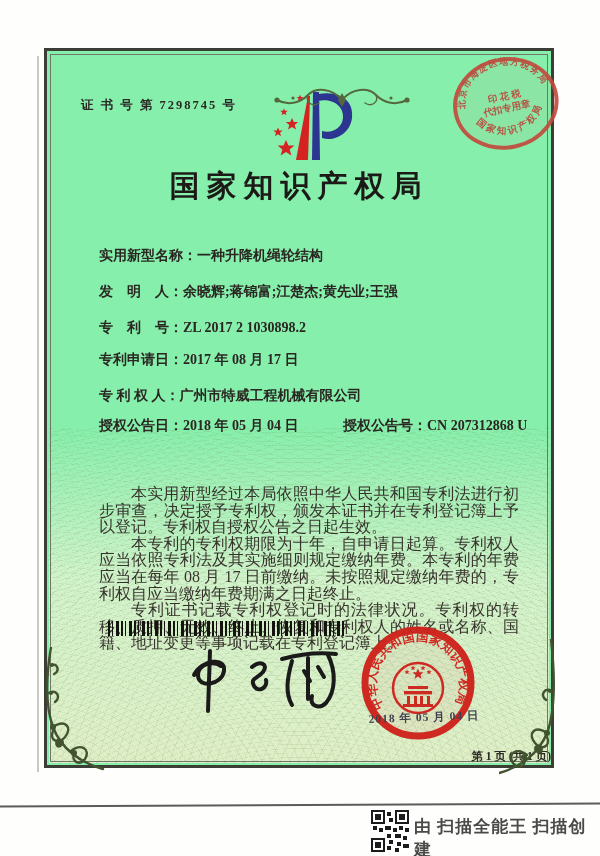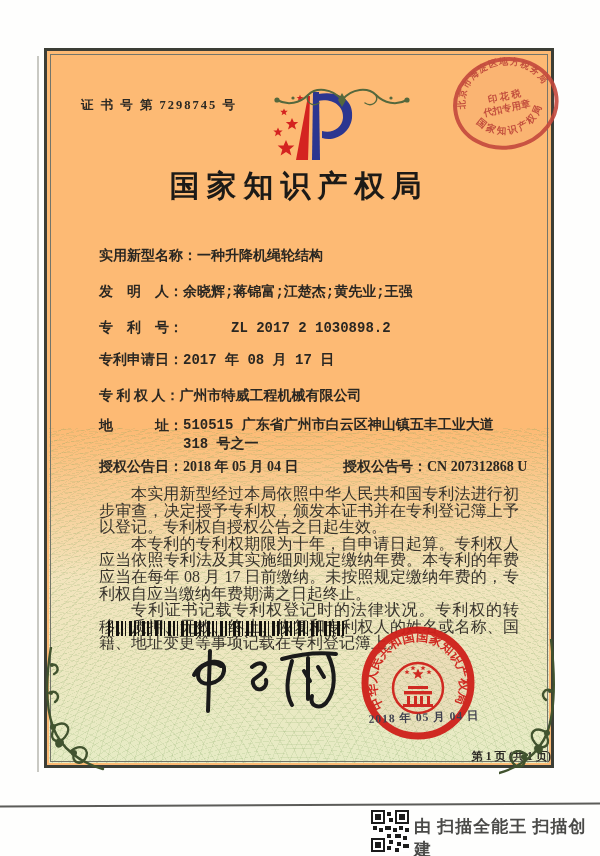--- a/index.html
+++ b/index.html
@@ -1,35 +1,35 @@
 <!DOCTYPE html>
 <html><head>
 <meta charset="utf-8">
 <style>
   html,body{margin:0;padding:0;}
   body{width:600px;height:856px;background:#f4f4f2;font-family:"Liberation Serif","DejaVu Serif",serif;}
   .photo{position:relative;width:600px;height:856px;background:#fefefd;overflow:hidden;}
   .paper-edge-left{position:absolute;left:37px;top:56px;width:2px;height:716px;background:#c9c9c3;}
   
-  .cert{position:absolute;left:44px;top:48px;width:510px;height:720px;background:#fdba74;border:3px solid #3c3e36;box-sizing:border-box;}
+  .cert{position:absolute;left:44px;top:48px;width:510px;height:720px;background:#86efac;border:3px solid #3c3e36;box-sizing:border-box;}
   .inner-line{position:absolute;inset:3px;border:1px solid #73756a;pointer-events:none;z-index:1;}
   .pattern{position:absolute;left:2px;right:2px;bottom:2px;height:335px;z-index:0;
     background:
       repeating-radial-gradient(420px 260px at 50% 132%, rgba(122,163,92,.17) 0 1px, rgba(0,0,0,0) 1px 7px),
       repeating-radial-gradient(380px 240px at -8% 112%, rgba(122,163,92,.14) 0 1px, rgba(0,0,0,0) 1px 9px),
       repeating-radial-gradient(380px 240px at 108% 112%, rgba(122,163,92,.14) 0 1px, rgba(0,0,0,0) 1px 9px),
       linear-gradient(180deg, rgba(242,246,226,0) 0%, rgba(238,244,216,.72) 45%, rgba(229,238,201,.95) 100%);}
   .cert-no{position:absolute;left:34px;top:46px;font-size:12.5px;font-weight:700;letter-spacing:2px;color:#2b2924;z-index:2;}
   .logo{position:absolute;left:209px;top:35px;z-index:2;}
   .title{position:absolute;left:0;top:115px;width:100%;text-align:center;font-size:30px;font-weight:700;letter-spacing:7px;color:#1c1a17;z-index:2;}
   .fields{position:absolute;left:52px;top:195px;width:418px;z-index:2;font-size:14px;font-weight:700;color:#2a2722;}
   .frow{display:flex;line-height:20px;}
   .frow .lab{flex:none;}
-  .frow .val{flex:1;font-family:Liberation Mono, monospace;}
-  .f1{margin-bottom:16px;} .f2{margin-bottom:16px;align-items:center;} .f3{margin-bottom:12px;gap:48px;} .f4{margin-bottom:16px;} .f5{margin-bottom:10px;}
+  .frow .val{flex:1;}
+  .f1{margin-bottom:16px;} .f2{margin-bottom:16px;align-items:center;} .f3{margin-bottom:12px;} .f4{margin-bottom:16px;} .f5{margin-bottom:10px;}
   .f6{line-height:19px;}
   .grant{position:relative;margin-top:3px;line-height:20px;height:20px;}
   .grant .gno{position:absolute;left:244px;top:0;white-space:nowrap;}
   .paras{position:absolute;left:52px;top:435px;width:420px;z-index:2;font-size:16px;line-height:16.6px;color:#37332c;font-weight:500;text-align:justify;}
   .paras p{margin:0;text-indent:2em;}
   .barcode{position:absolute;left:61px;top:570px;width:238px;height:15px;z-index:2;
     background:repeating-linear-gradient(90deg,#15130f 0 2px,transparent 2px 4px,#15130f 4px 5px,transparent 5px 8px,#15130f 8px 11px,transparent 11px 13px);}
   .director{position:absolute;left:51px;top:610px;z-index:3;font-size:15px;font-weight:700;line-height:27px;color:#211f1b;}
   .signature{position:absolute;left:121px;top:594px;z-index:3;}
   .seal{position:absolute;left:310px;top:571px;z-index:3;opacity:.95;}
@@ -107,24 +107,20 @@
         <span class="lab">专　利　号：</span>
         <span class="val">ZL 2017 2 1030898.2</span>
       </div>
       <div class="frow f4">
         <span class="lab">专利申请日：</span>
         <span class="val">2017 年 08 月 17 日</span>
       </div>
       <div class="frow f5">
         <span class="lab">专 利 权 人：</span>
         <span class="val">广州市特威工程机械有限公司</span>
-      </div>
-      <div class="frow f6">
-        <span class="lab">地　　　址：</span>
-        <span class="val">510515 广东省广州市白云区神山镇五丰工业大道 318 号之一</span>
       </div>
       <div class="grant">
         <span><span>授权公告日：</span><span>2018 年 05 月 04 日</span></span>
         <span class="gno"><span>授权公告号：</span><span>CN 207312868 U</span></span>
       </div>
     </div>
 
     <div class="paras">
       <p>本实用新型经过本局依照中华人民共和国专利法进行初步审查，决定授予专利权，颁发本证书并在专利登记簿上予以登记。专利权自授权公告之日起生效。</p>
       <p>本专利的专利权期限为十年，自申请日起算。专利权人应当依照专利法及其实施细则规定缴纳年费。本专利的年费应当在每年 08 月 17 日前缴纳。未按照规定缴纳年费的，专利权自应当缴纳年费期满之日起终止。</p>

